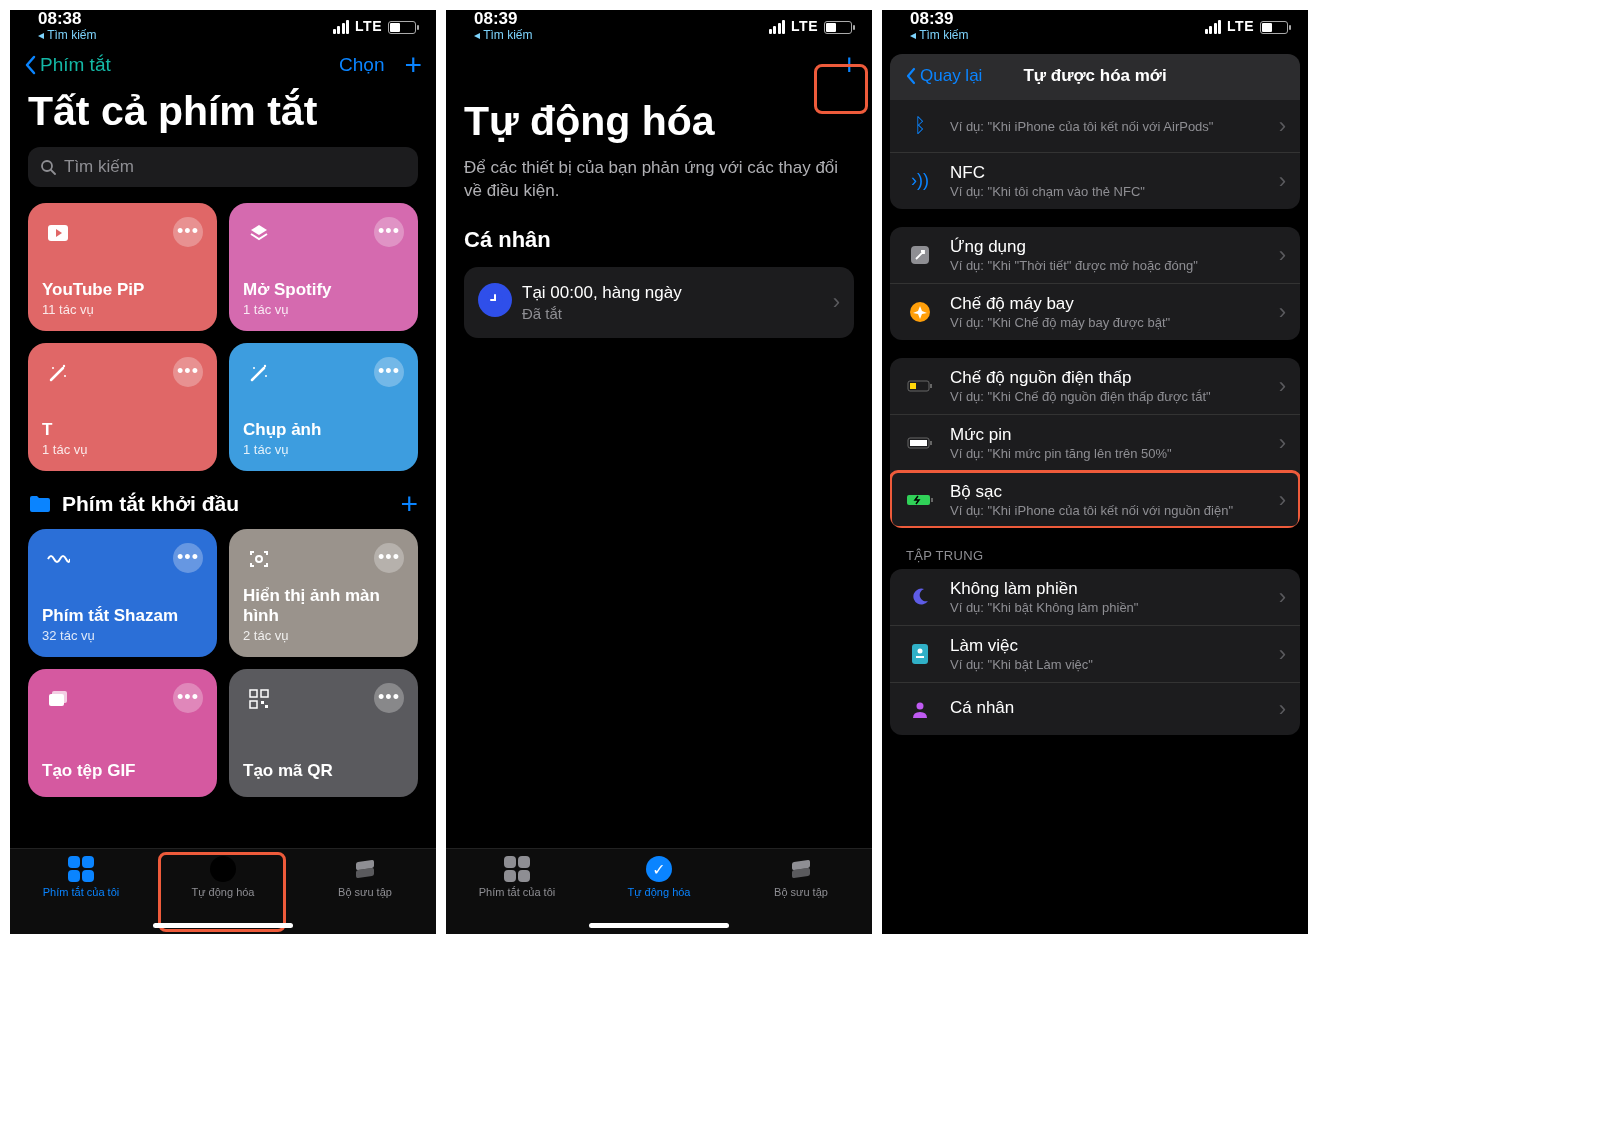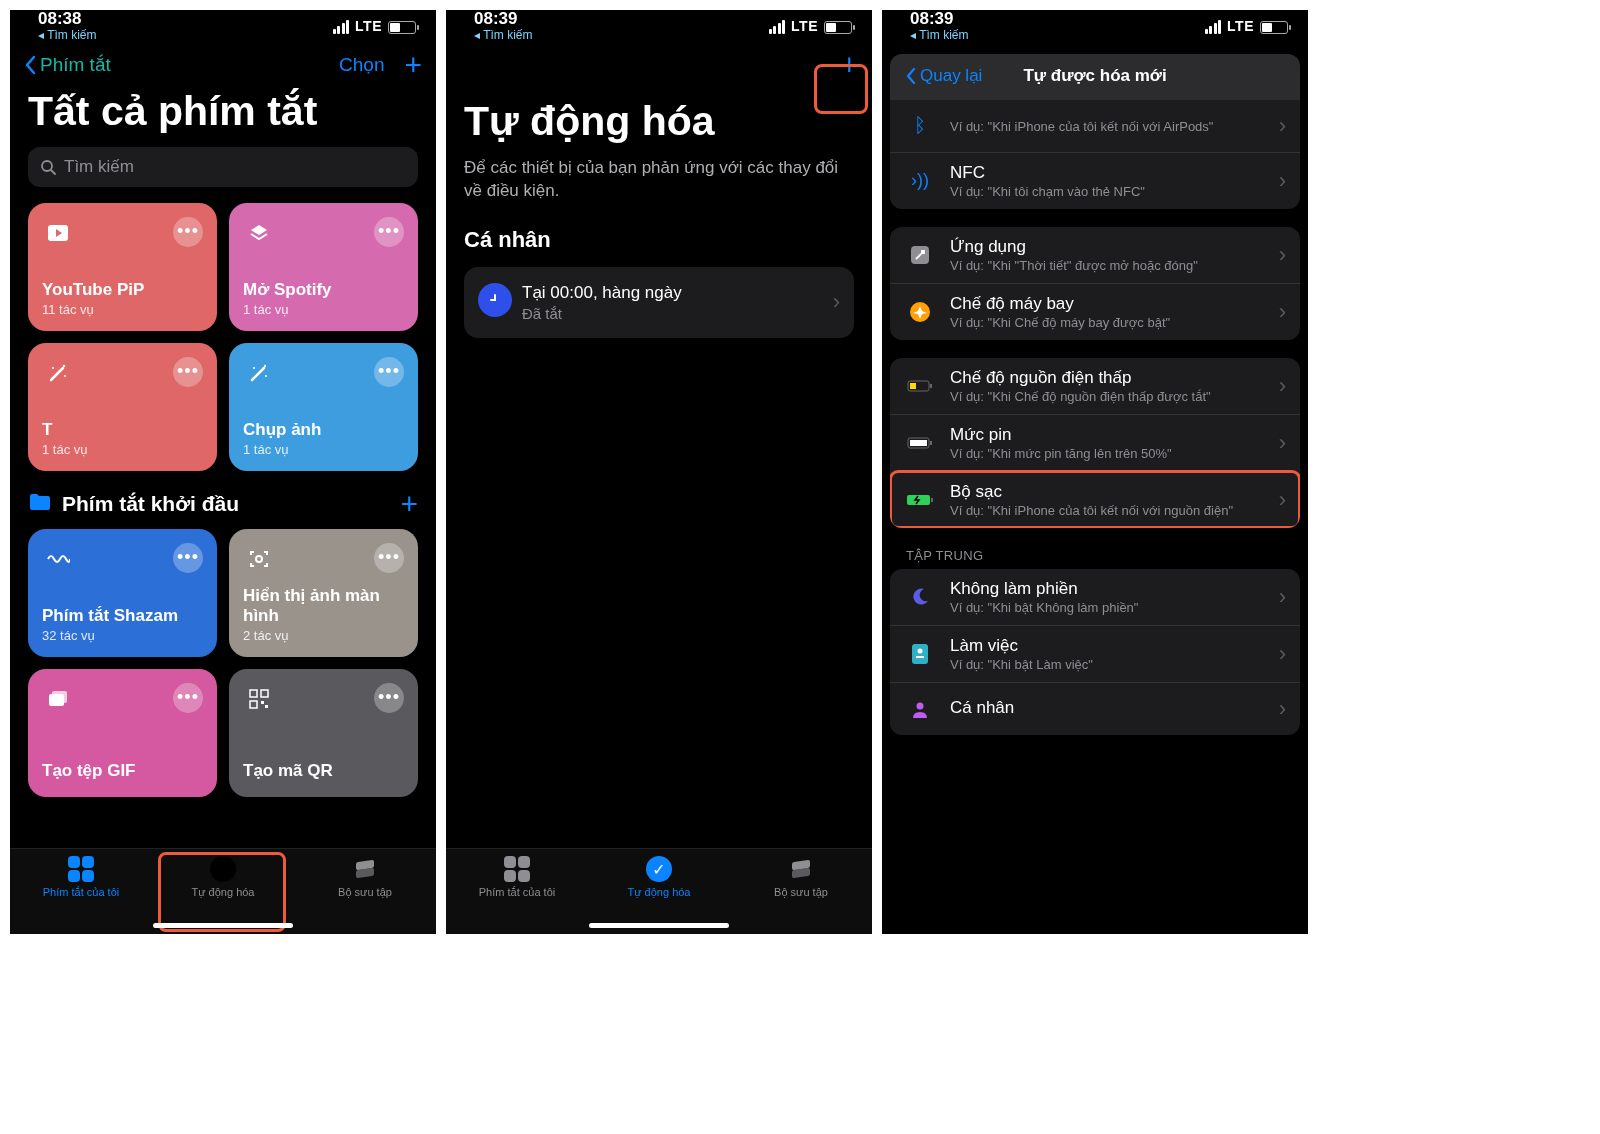--- a/index.html
+++ b/index.html
@@ -22,21 +22,21 @@
 .title { font-size:41px; font-weight:700; padding:0 18px 12px; }
 .search { margin:0 18px 16px; background:#1c1c1e; border-radius:12px; padding:10px 12px; display:flex; align-items:center; gap:8px; color:#8e8e93; font-size:17px; }
 .grid { display:grid; grid-template-columns:1fr 1fr; gap:12px; padding:0 18px; }
 .tile { border-radius:18px; padding:14px; height:128px; display:flex; flex-direction:column; justify-content:space-between; position:relative; }
 .tile-top { display:flex; justify-content:space-between; align-items:flex-start; }
 .tile-icon { width:32px; height:32px; border-radius:8px; display:flex; align-items:center; justify-content:center; }
 .more { width:30px; height:30px; border-radius:50%; background:rgba(255,255,255,0.28); display:flex; align-items:center; justify-content:center; font-size:18px; letter-spacing:1px; }
 .tile-title { font-size:17px; font-weight:600; }
 .tile-sub { font-size:13px; opacity:0.85; margin-top:2px; }
 .section { display:flex; align-items:center; justify-content:space-between; padding:18px 18px 10px; }
-.section-left { display:flex; gap:10px; font-size:21px; font-weight:600; }
+.section-left { display:flex; align-items:center; gap:10px; font-size:21px; font-weight:600; }
 .folder-icon { color:#0a84ff; font-size:22px; }
 .tabbar { position:absolute; bottom:0; left:0; right:0; height:86px; background:#0d0d0d; display:flex; justify-content:space-around; align-items:flex-start; padding-top:6px; border-top:0.5px solid #222; }
 .tab { display:flex; flex-direction:column; align-items:center; gap:3px; font-size:11px; color:#8e8e93; width:33%; }
 .tab.active { color:#0a84ff; }
 .tab-icon { width:28px; height:28px; display:flex; align-items:center; justify-content:center; }
 .grid4 { display:grid; grid-template-columns:1fr 1fr; grid-template-rows:1fr 1fr; gap:2px; width:26px; height:26px; }
 .grid4 i { background:currentColor; border-radius:4px; }
 .check-badge { width:26px; height:26px; border-radius:50%; background:currentColor; display:flex; align-items:center; justify-content:center; color:#000; font-size:16px; }
 .stack-icon { width:24px; height:24px; position:relative; }
 .stack-icon::before,.stack-icon::after { content:''; position:absolute; left:3px; width:18px; height:8px; background:currentColor; border-radius:2px; transform:skewY(-8deg); }

